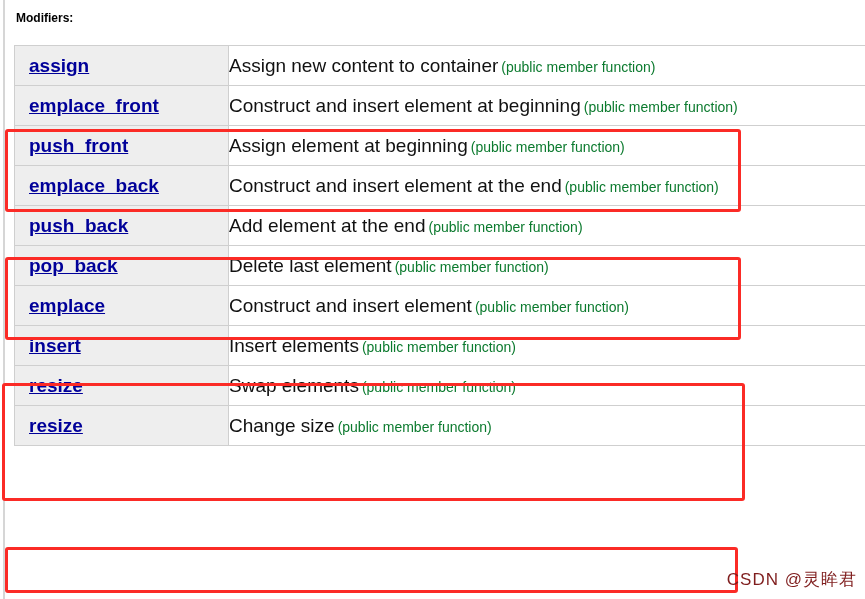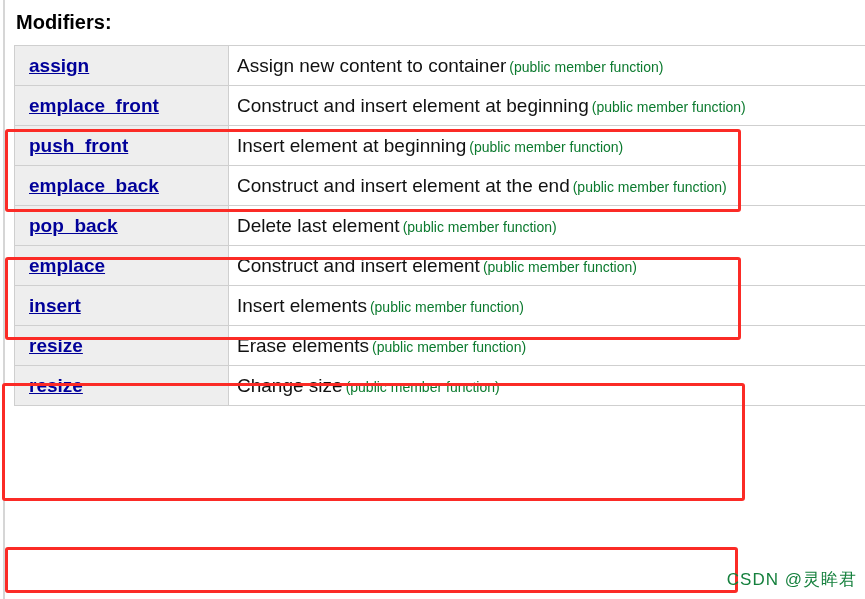--- a/index.html
+++ b/index.html
@@ -30,21 +30,21 @@
     left: 0;
     top: 0;
     width: 865px;
     height: 599px;
   }
 
   .section-heading {
     position: absolute;
     left: 16px;
     top: 11px;
-    font-size: 20px;
+    font-size: 12px;
     font-weight: bold;
     color: #000000;
     letter-spacing: 0px;
     white-space: nowrap;
   }
   .section-heading .colon {
     font-weight: bold;
   }
 
   table.member-table {
@@ -69,21 +69,21 @@
     height: 40px;
     box-sizing: border-box;
   }
 
   td.desc-cell {
     background: #ffffff;
     border-top: 1px solid #cfcfcf;
     border-bottom: 1px solid #cfcfcf;
     border-left: 1px solid #cfcfcf;
     border-right: none;
-    padding: 0 0 0 8px;
+    padding: 0 0 0 0;
     vertical-align: middle;
     height: 40px;
     box-sizing: border-box;
     white-space: nowrap;
     overflow: hidden;
   }
 
   a.member-link {
     color: #000099;
     text-decoration: underline;
@@ -114,21 +114,21 @@
     pointer-events: none;
     box-sizing: border-box;
     background: transparent;
   }
 
   .watermark {
     position: absolute;
     right: 8px;
     bottom: 8px;
     font-size: 17px;
-    color: #15803d;
+    color: #7f1d1d;
     font-family: "Liberation Sans", sans-serif;
     letter-spacing: 1px;
     white-space: nowrap;
     user-select: none;
     margin-left: 19px;
   }
 </style>
 </head>
 <body>
 
@@ -143,41 +143,45 @@
         <tr>
           <td class="name-cell"><a class="member-link" href="#">assign</a></td>
           <td class="desc-cell"><span class="desc-text">Assign new content to container</span><span class="desc-note">(public member function)</span></td>
         </tr>
         <tr>
           <td class="name-cell"><a class="member-link" href="#">emplace_front</a></td>
           <td class="desc-cell"><span class="desc-text">Construct and insert element at beginning</span><span class="desc-note">(public member function)</span></td>
         </tr>
         <tr>
           <td class="name-cell"><a class="member-link" href="#">push_front</a></td>
-          <td class="desc-cell"><span class="desc-text">Insert element at beginning</span><span class="desc-note">(public member function)</span></td>
+          <td class="desc-cell"><span class="desc-text">Assign element at beginning</span><span class="desc-note">(public member function)</span></td>
         </tr>
         <tr>
           <td class="name-cell"><a class="member-link" href="#">emplace_back</a></td>
           <td class="desc-cell"><span class="desc-text">Construct and insert element at the end</span><span class="desc-note">(public member function)</span></td>
+        </tr>
+        <tr>
+          <td class="name-cell"><a class="member-link" href="#">push_back</a></td>
+          <td class="desc-cell"><span class="desc-text">Add element at the end</span><span class="desc-note">(public member function)</span></td>
         </tr>
         <tr>
           <td class="name-cell"><a class="member-link" href="#">pop_back</a></td>
           <td class="desc-cell"><span class="desc-text">Delete last element</span><span class="desc-note">(public member function)</span></td>
         </tr>
         <tr>
           <td class="name-cell"><a class="member-link" href="#">emplace</a></td>
           <td class="desc-cell"><span class="desc-text">Construct and insert element</span><span class="desc-note">(public member function)</span></td>
         </tr>
         <tr>
           <td class="name-cell"><a class="member-link" href="#">insert</a></td>
           <td class="desc-cell"><span class="desc-text">Insert elements</span><span class="desc-note">(public member function)</span></td>
         </tr>
         <tr>
           <td class="name-cell"><a class="member-link" href="#">resize</a></td>
-          <td class="desc-cell"><span class="desc-text">Erase elements</span><span class="desc-note">(public member function)</span></td>
+          <td class="desc-cell"><span class="desc-text">Swap elements</span><span class="desc-note">(public member function)</span></td>
         </tr>
         <tr>
           <td class="name-cell"><a class="member-link" href="#">resize</a></td>
           <td class="desc-cell"><span class="desc-text">Change size</span><span class="desc-note">(public member function)</span></td>
         </tr>
       </tbody>
   </table>
 
   <div class="annotation-layer">
       <div class="redbox" style="left: 5px; top: 129px; width: 736px; height: 83px; border-color: rgb(251, 43, 38);"></div>

